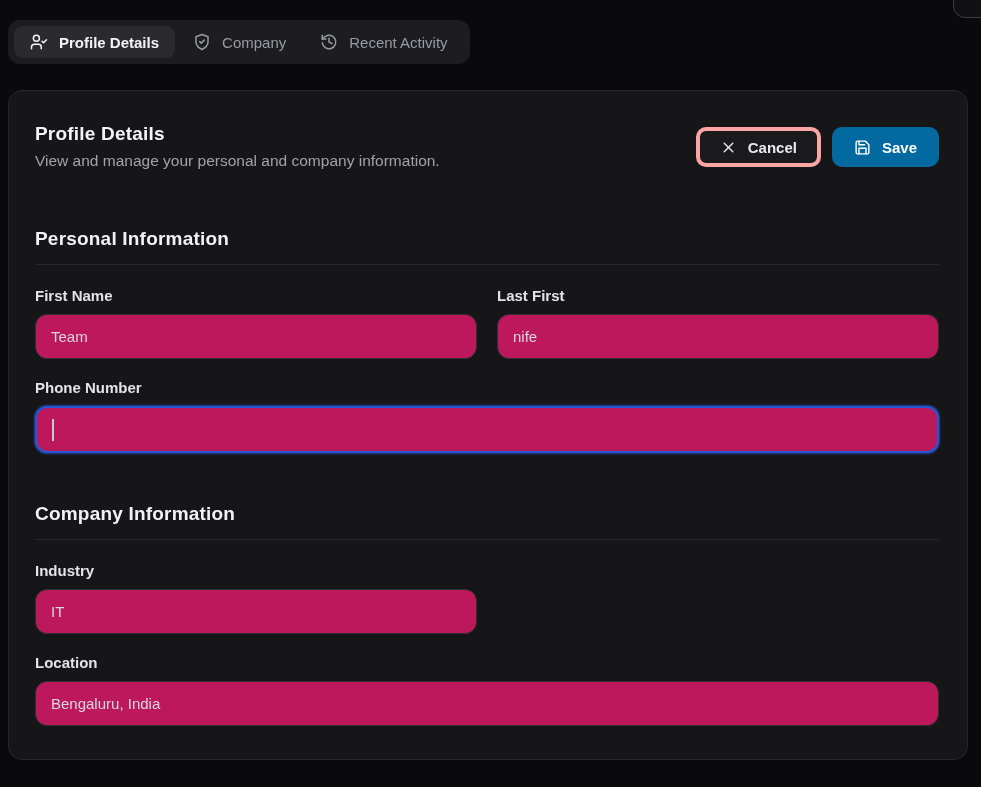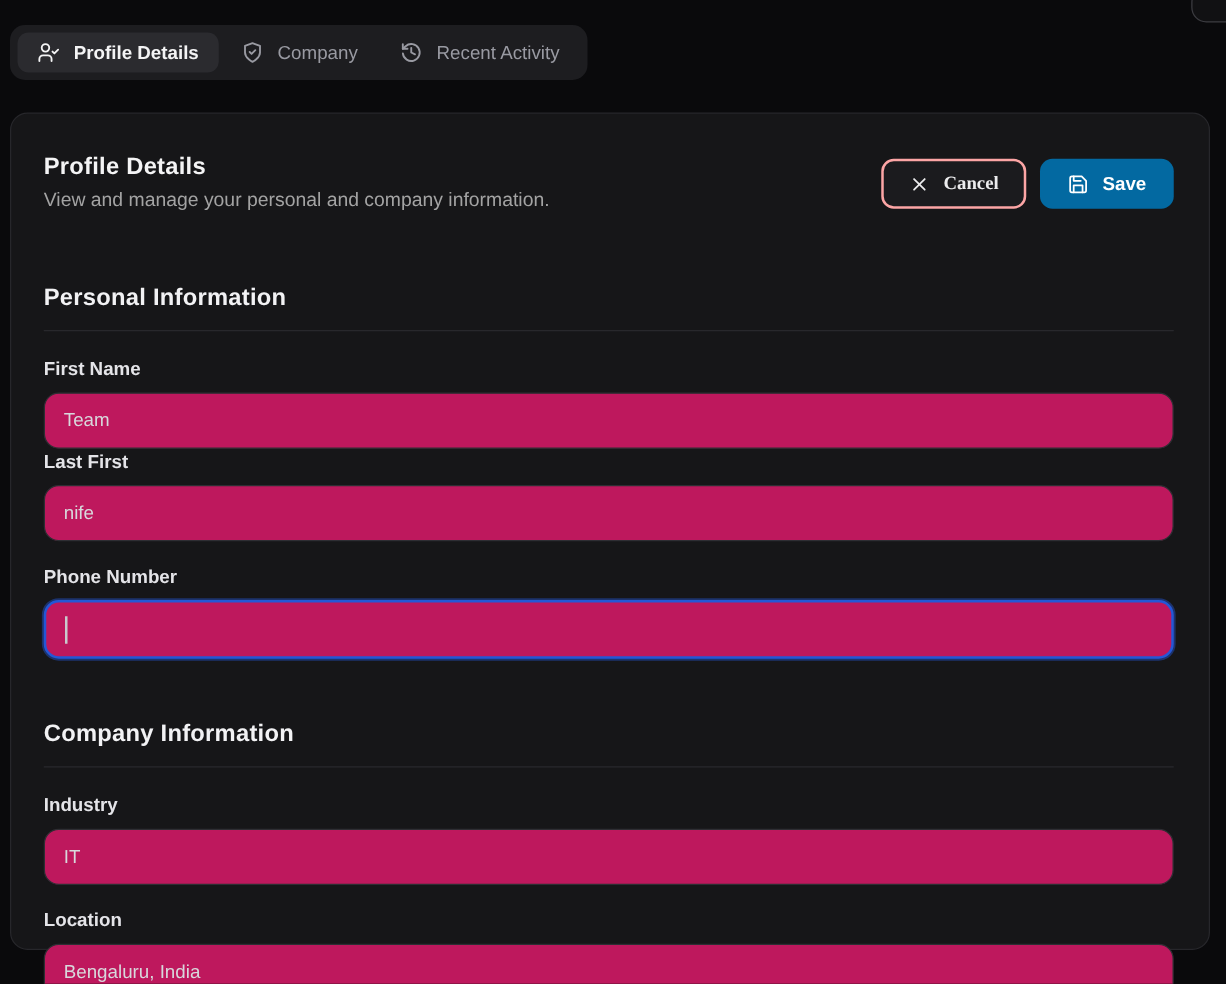--- a/index.html
+++ b/index.html
@@ -94,23 +94,22 @@
     border-radius: 10px;
     font-size: 15px;
     font-weight: 600;
     font-family: inherit;
     cursor: pointer;
     border: none;
   }
   .btn svg { width: 17px; height: 17px; }
   .btn-cancel {
     background: #1b1b1e;
-    border: 2px solid #fca5a5;
+    border: 4px solid #fca5a5;
     color: #ececee;
-    font-family: Liberation Serif, serif;
   }
   .btn-save {
     background: #0369a1;
     color: #ffffff;
     padding: 0 22px;
   }
 
   
   .section-heading {
     font-size: 19px;
@@ -121,21 +120,21 @@
   .section-personal { margin-top: 58px; }
   .section-company { margin-top: 50px; }
   .divider {
     height: 1px;
     background: #28282c;
     margin-top: 14px;
   }
 
   .field-grid {
     display: grid;
-    grid-template-columns: 1fr;
+    grid-template-columns: 1fr 1fr;
     column-gap: 20px;
     margin-top: 20px;
   }
   .field { margin-top: 2px; }
   .field-full { margin-top: 20px; }
   .field-label {
     display: block;
     font-size: 15px;
     font-weight: 600;
     color: #e4e4e8;

